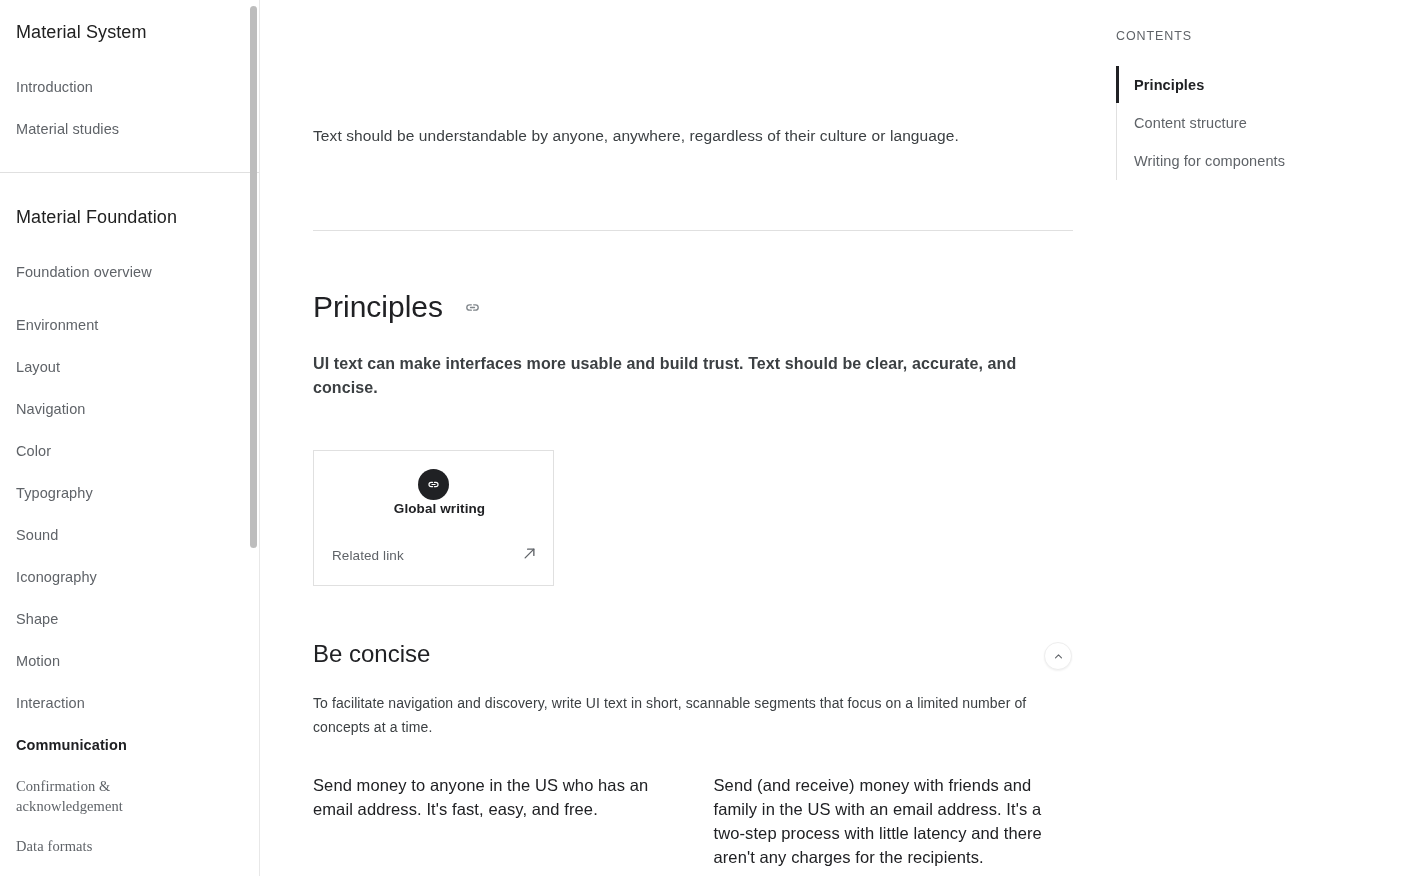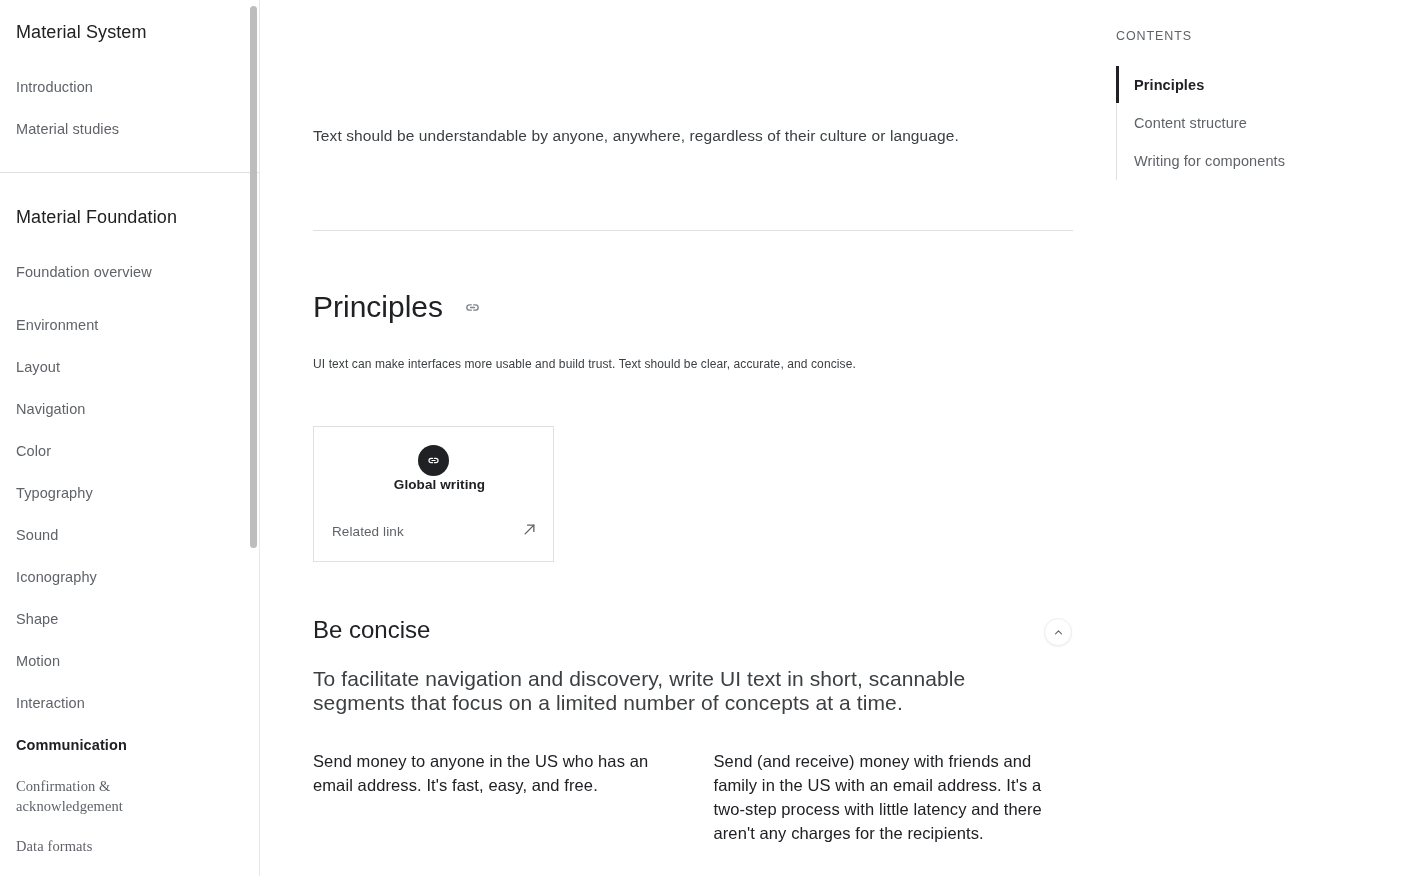--- a/index.html
+++ b/index.html
@@ -166,25 +166,26 @@
     align-items: center;
     justify-content: center;
     cursor: pointer;
     background: none;
     border: none;
     padding: 0;
   }
   .anchor-link-btn svg { display: block; }
 
   .section-body {
-    font-size: 12px;
+    font-size: 16px;
     line-height: 24px;
     color: #3c4043;
     margin-top: 26px;
     letter-spacing: 0.1px;
+    font-weight: bold;
   }
 
   
   .related-card {
     margin-top: 50px;
     width: 241px;
     border: 1px solid #e0e0e0;
     background: #fff;
     cursor: pointer;
   }
@@ -252,21 +253,21 @@
     justify-content: center;
     cursor: pointer;
     margin-top: 4px;
     margin-right: 1px;
     box-shadow: 0 1px 2px rgba(0,0,0,0.06);
     flex: 0 0 auto;
     padding: 0;
   }
 
   .sub-body {
-    font-size: 21px;
+    font-size: 14px;
     line-height: 24px;
     color: #3c4043;
     margin-top: 21px;
     width: 740px;
     letter-spacing: 0.1px;
   }
 
   .example-grid {
     display: flex;
     gap: 41px;

